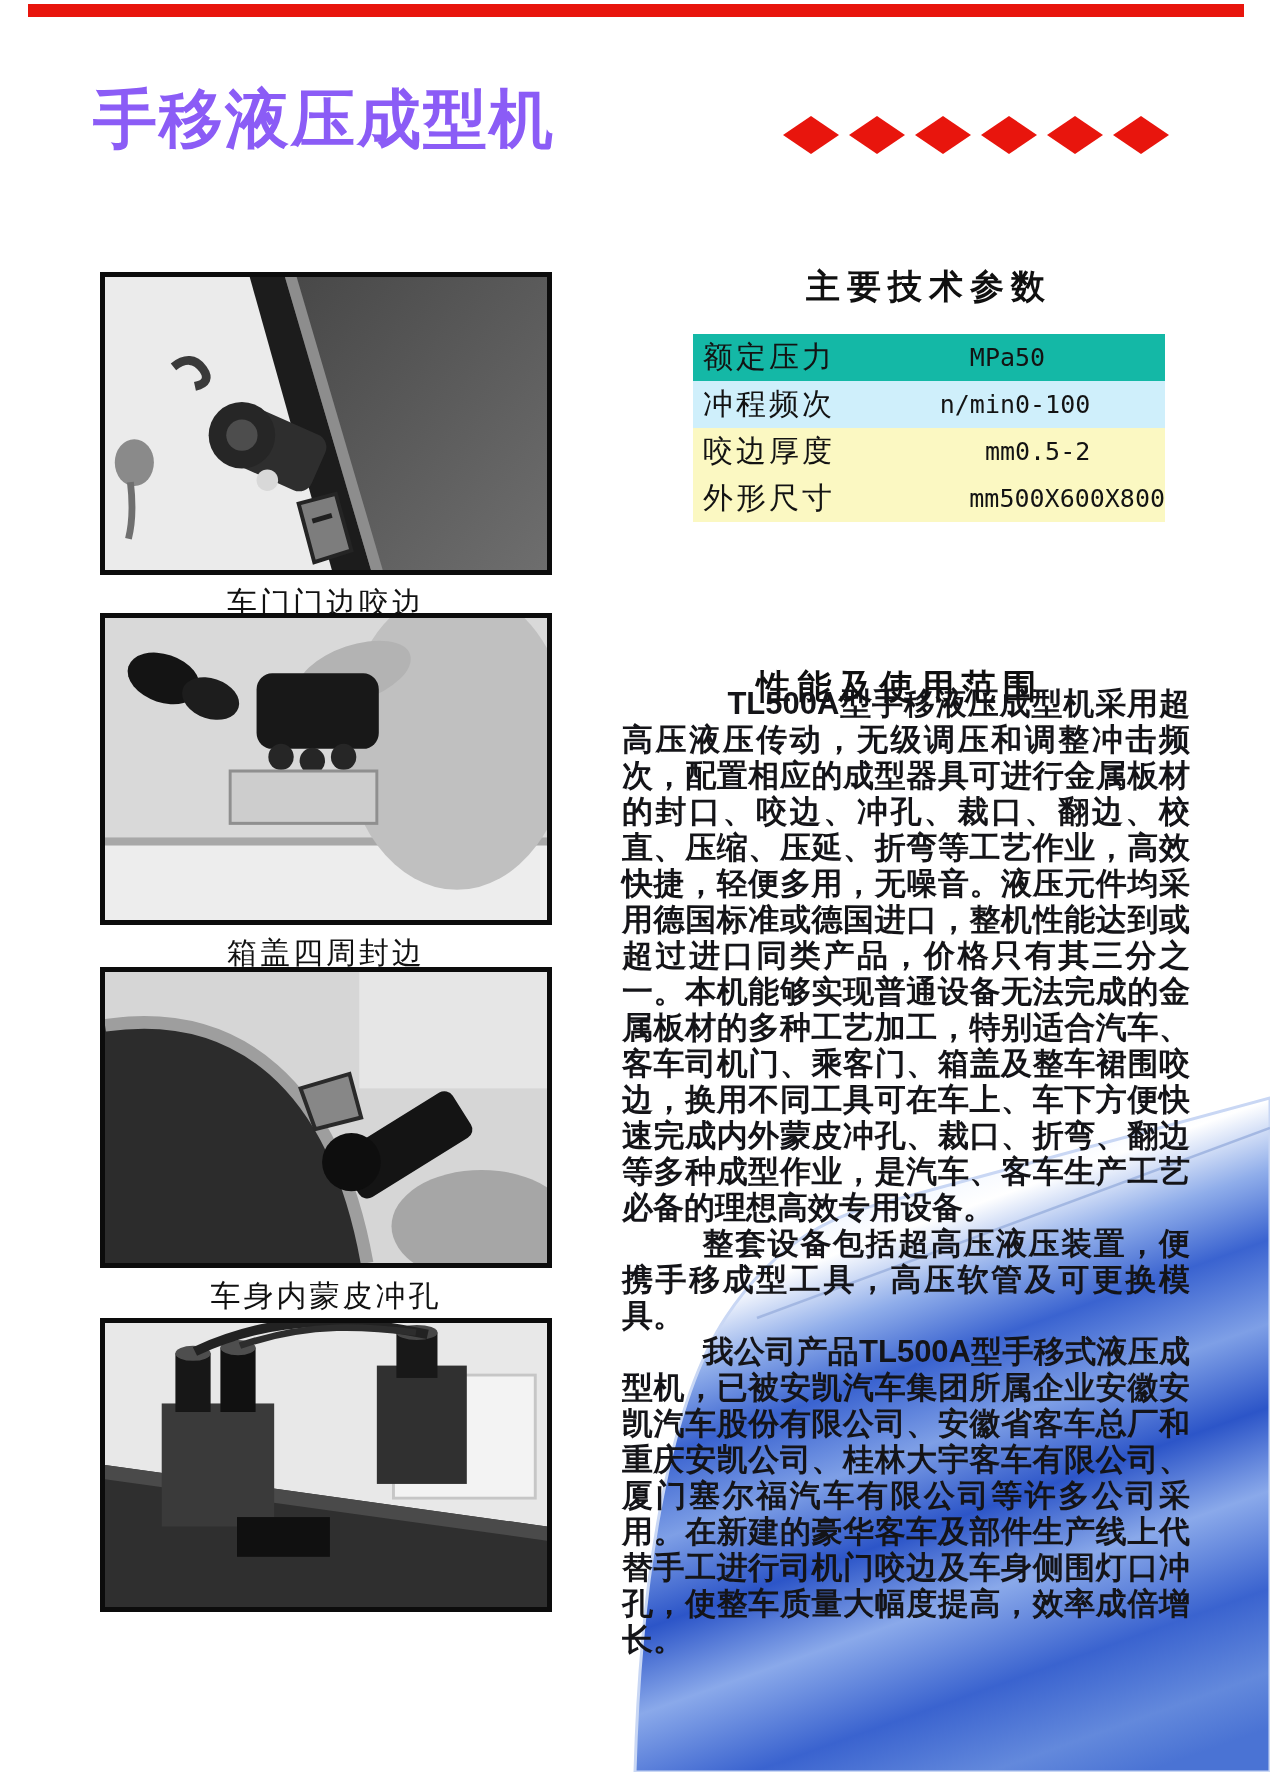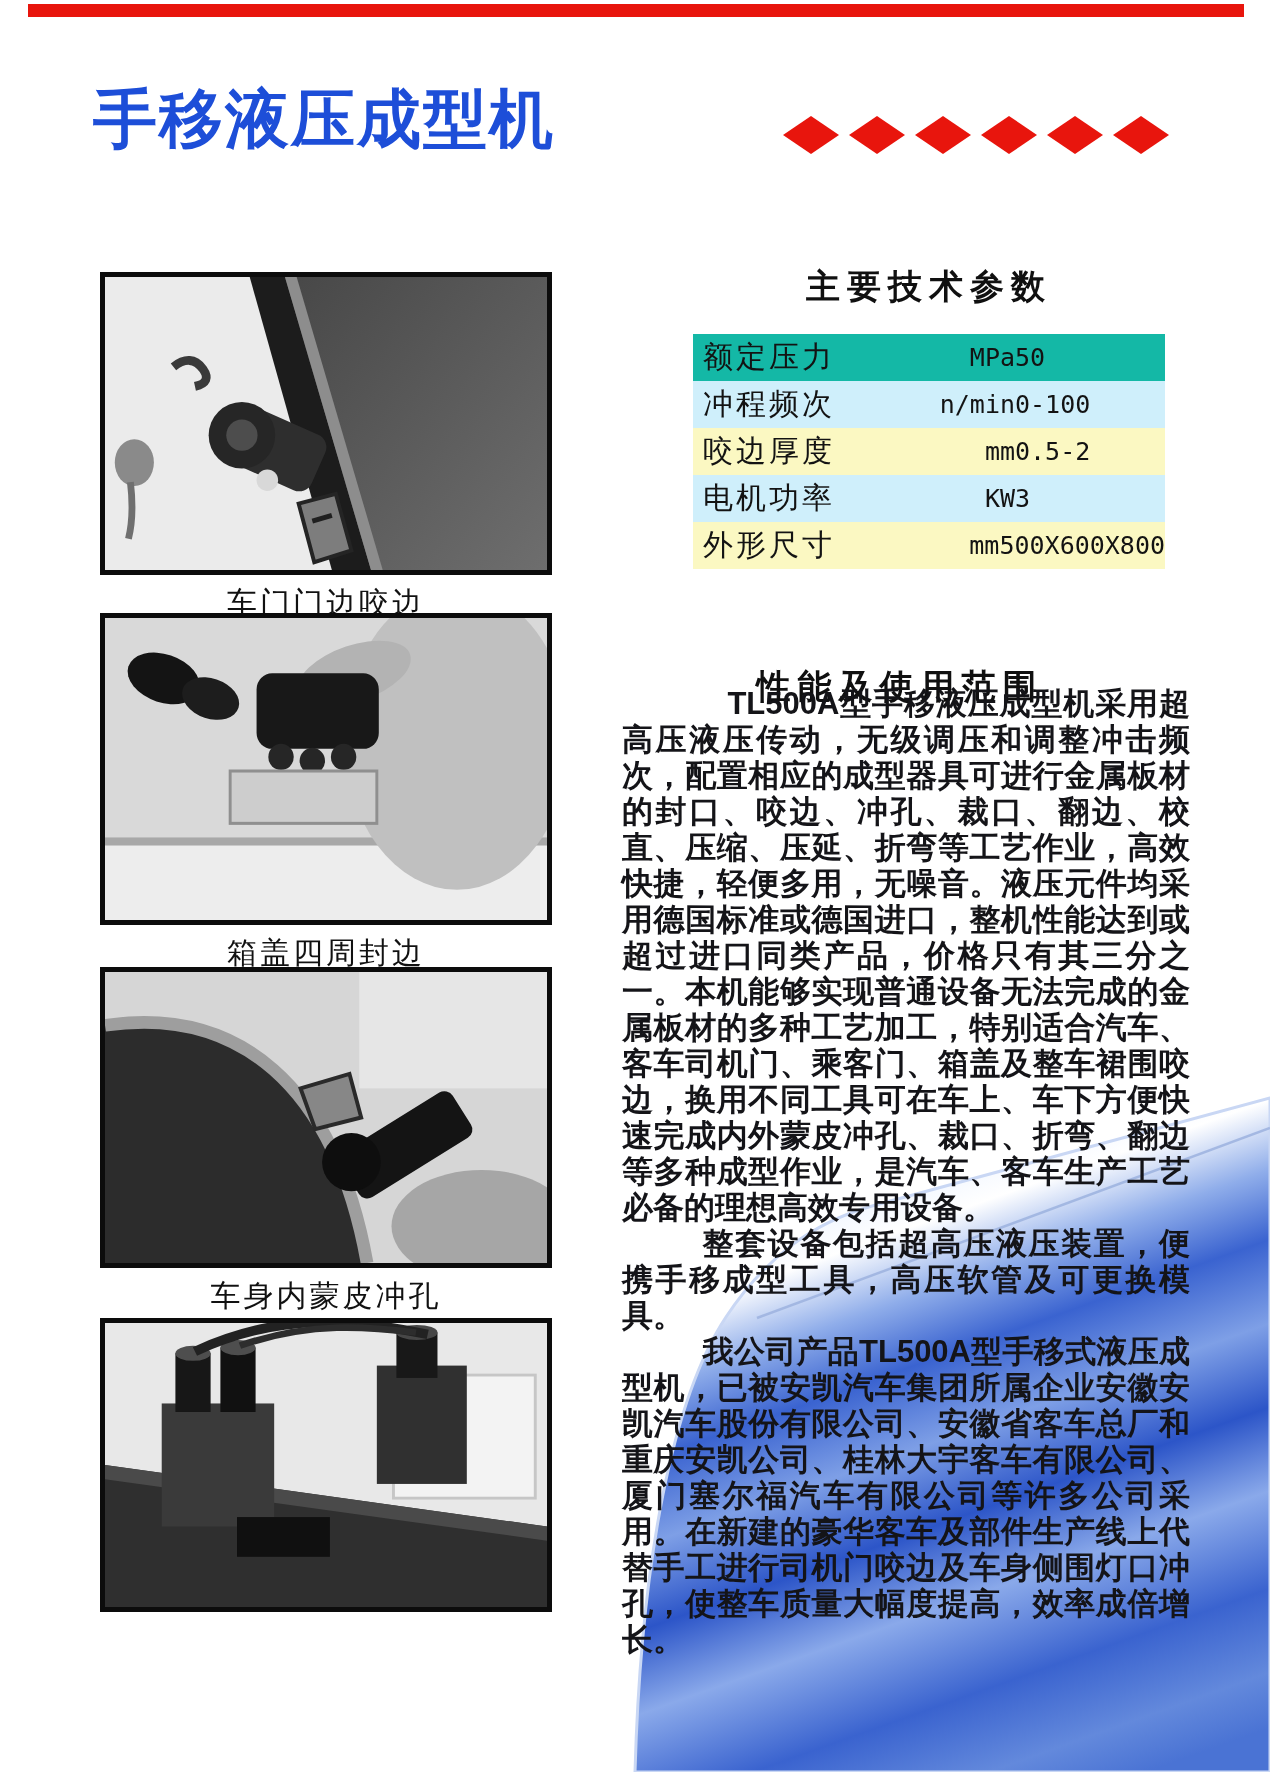--- a/index.html
+++ b/index.html
@@ -10,21 +10,21 @@
     font-family:"Liberation Sans", sans-serif;
     overflow:hidden;
   }
 
   
   .top-bar { position:absolute; left:28px; top:4px; width:1216px; height:13px; background:#e8150d; }
 
   
   .page-title {
     position:absolute; left:93px; top:76px;
-    font-size:64px; font-weight:bold; color:#1d4ed8;
+    font-size:64px; font-weight:bold; color:#8b5cf6;
     letter-spacing:2px; white-space:nowrap;
   }
 
   
   .diamonds { position:absolute; left:783px; top:116px; display:flex; gap:10px; }
   .diamond { width:56px; height:38px; background:#e8150d;
     clip-path:polygon(50% 0,100% 50%,50% 100%,0 50%); }
 
   
   .photo-fig { position:absolute; left:100px; width:452px; }
@@ -198,25 +198,20 @@
   <div class="spec-row" style="background: rgb(207, 239, 251);">
     <span class="spec-name">冲程频次</span>
     <span class="spec-unit">n/min</span>
     <span class="spec-value">0-100</span>
   </div>
   <div class="spec-row" style="background: rgb(251, 248, 194);">
     <span class="spec-name">咬边厚度</span>
     <span class="spec-unit">mm</span>
     <span class="spec-value">0.5-2</span>
   </div>
-  <div class="spec-row" style="background: rgb(207, 239, 251);">
-    <span class="spec-name">电机功率</span>
-    <span class="spec-unit">KW</span>
-    <span class="spec-value">3</span>
-  </div>
   <div class="spec-row" style="background: rgb(251, 248, 194);">
     <span class="spec-name">外形尺寸</span>
     <span class="spec-unit">mm</span>
     <span class="spec-value">500X600X800</span>
   </div>
 </div>
 
 <div class="perf-heading">性能及使用范围</div>
 <div class="body-text">
   <p class="first">TL500A型手移液压成型机采用超高压液压传动，无级调压和调整冲击频次，配置相应的成型器具可进行金属板材的封口、咬边、冲孔、裁口、翻边、校直、压缩、压延、折弯等工艺作业，高效快捷，轻便多用，无噪音。液压元件均采用德国标准或德国进口，整机性能达到或超过进口同类产品，价格只有其三分之一。本机能够实现普通设备无法完成的金属板材的多种工艺加工，特别适合汽车、客车司机门、乘客门、箱盖及整车裙围咬边，换用不同工具可在车上、车下方便快速完成内外蒙皮冲孔、裁口、折弯、翻边等多种成型作业，是汽车、客车生产工艺必备的理想高效专用设备。</p>

